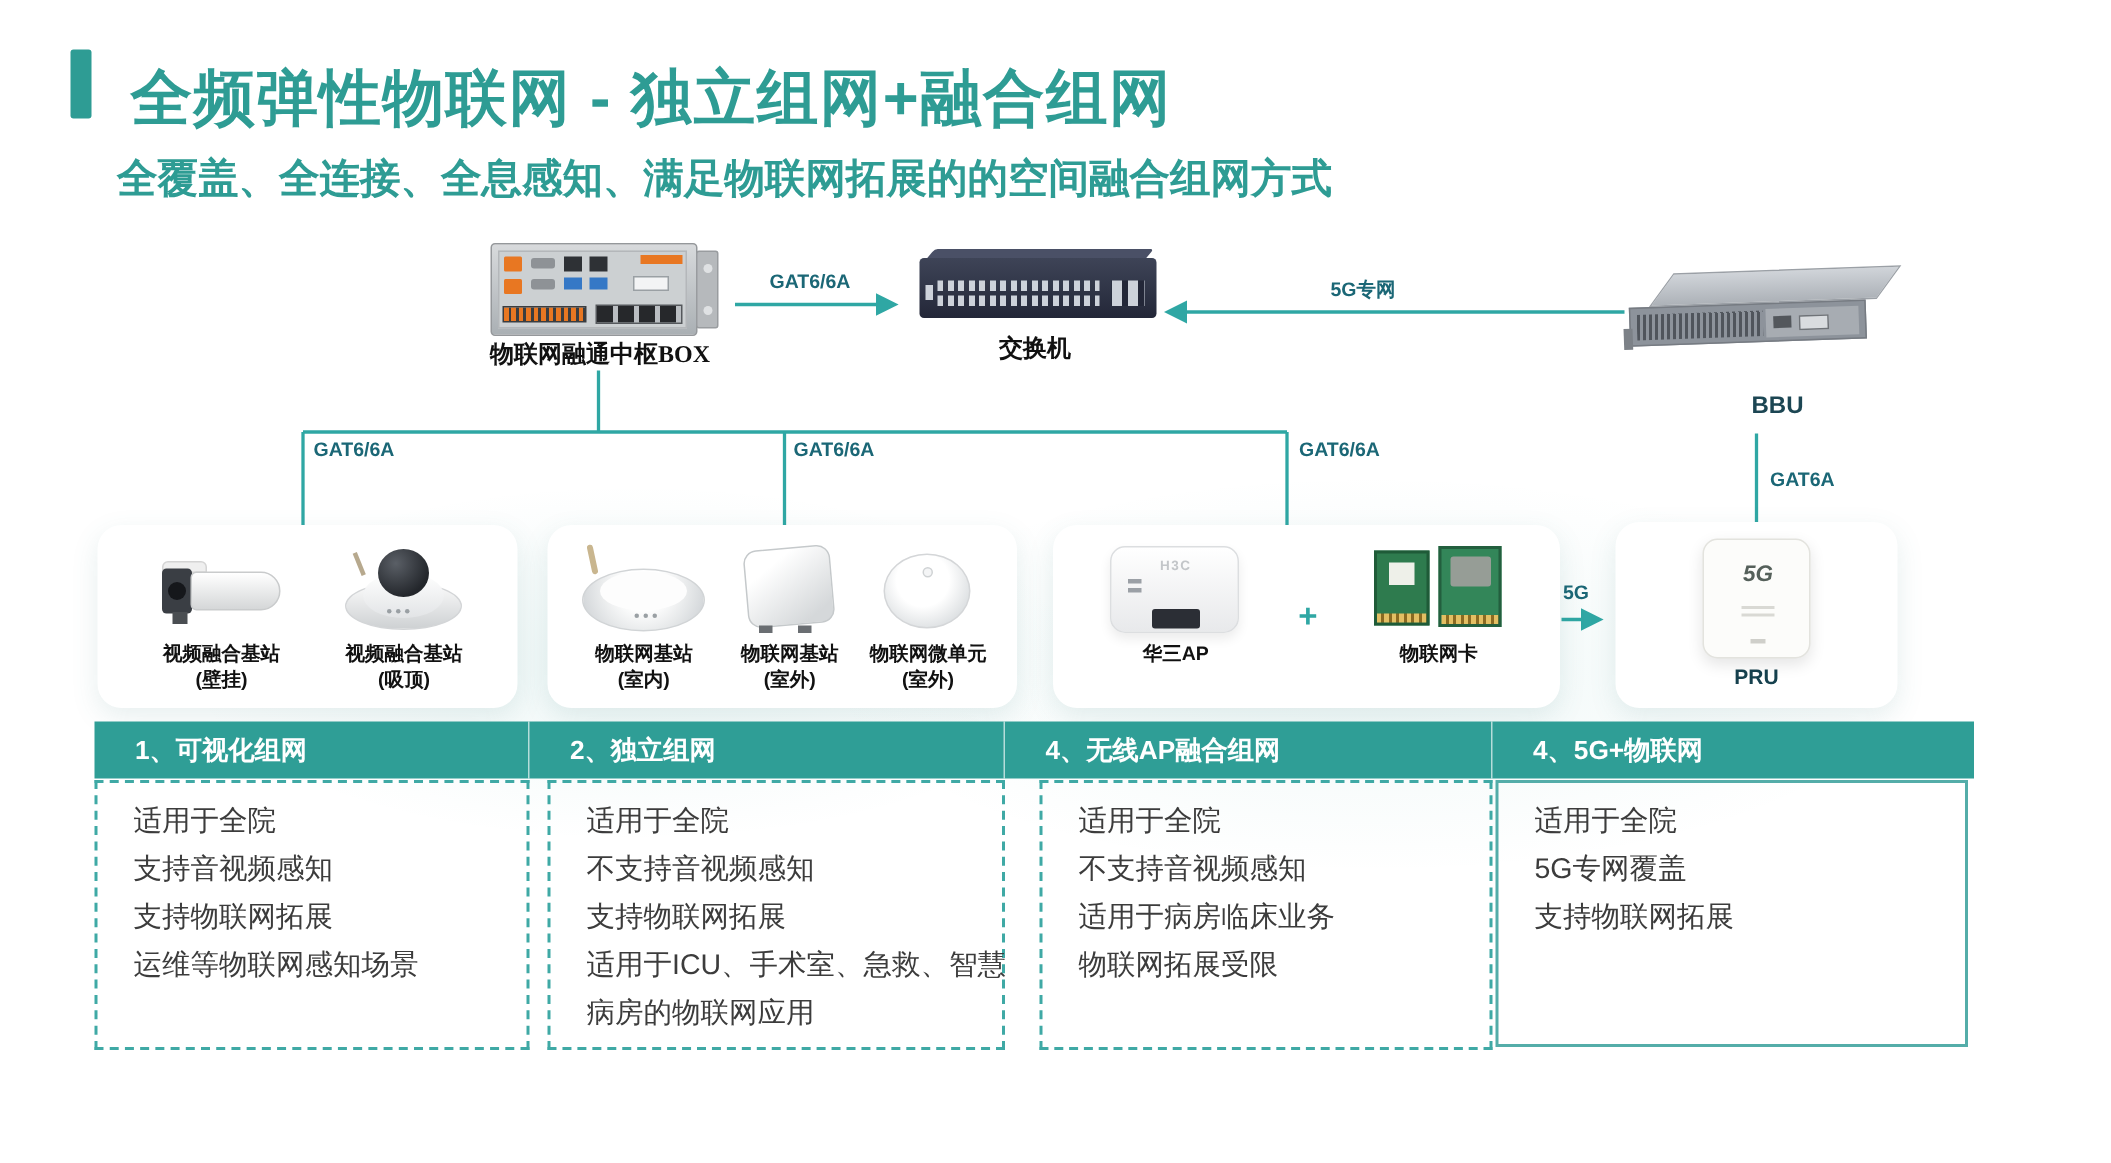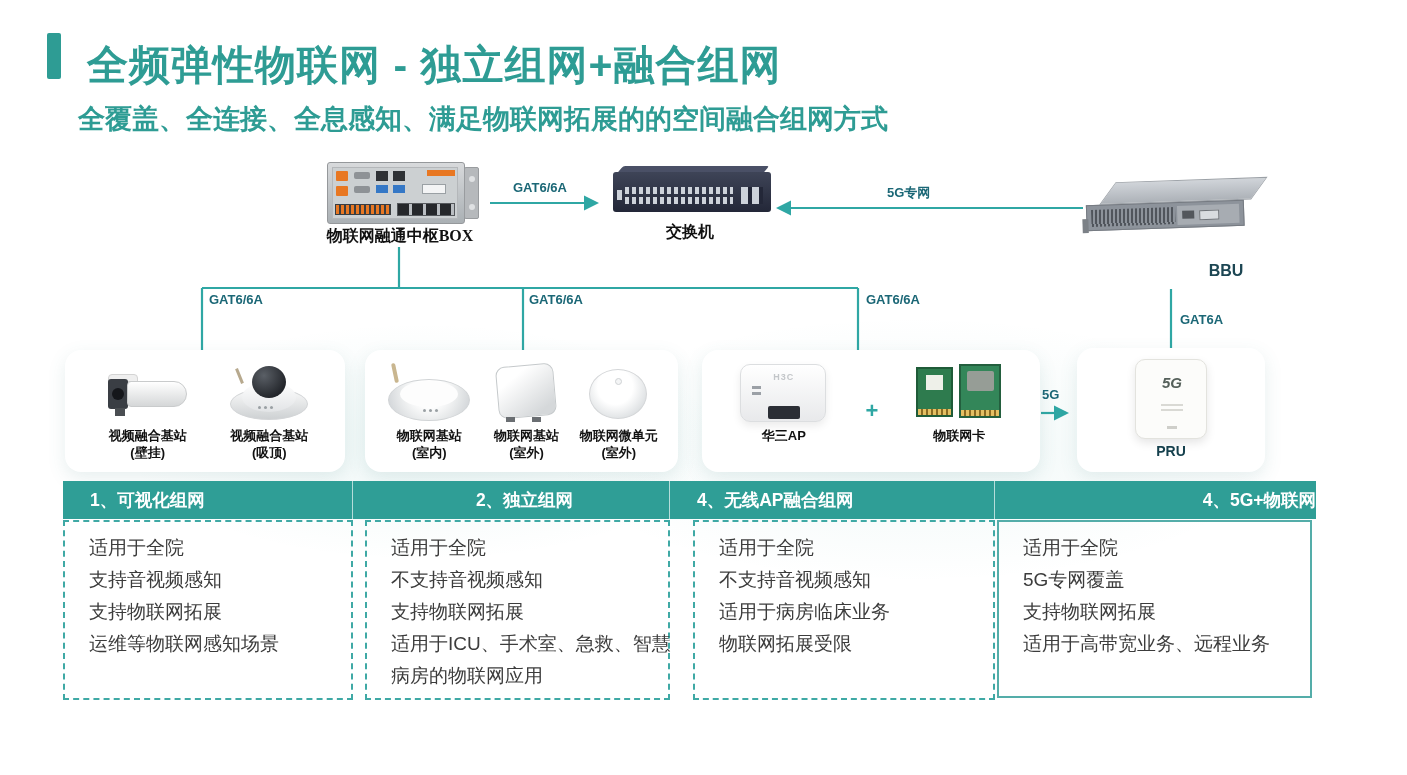--- a/index.html
+++ b/index.html
@@ -107,21 +107,21 @@
   .ic-m2::before { content:""; position:absolute; left:6px; top:5px; width:27px; height:20px; background:#969d96; border-radius:2px; }
   .ic-m2::after { content:""; position:absolute; left:0; bottom:0; width:100%; height:6px; background:repeating-linear-gradient(90deg,#e3bf63 0 3px,#8a6a21 3px 5px); }
   .pru { position:relative; width:72px; height:80px; border-radius:10px; background:#fcfcfa; border:1px solid #e3e3de; box-shadow:0 4px 10px rgba(0,0,0,0.10); }
   .pru-logo { position:absolute; left:0; top:14px; width:72px; text-align:center; font-size:15px; font-weight:bold; font-style:italic; color:#55605a; }
   .pru-l1,.pru-l2 { position:absolute; left:25px; width:22px; height:2px; background:#d9d9d4; }
   .pru-l1{ top:44px; } .pru-l2{ top:49px; }
   .pru-dash { position:absolute; left:31px; bottom:9px; width:10px; height:3px; background:#cfcfca; }
   
   .band { position:absolute; left:63px; top:481px; width:1253px; height:38px; display:flex; background:#2F9E96; }
   .band-cell { height:38px; line-height:38px; padding-left:27px; color:#fff; font-weight:bold; font-size:17.5px; border-right:1px solid rgba(255,255,255,0.65); }
-  .band-cell:last-child { border-right:none;text-align:right; }
+  .band-cell:last-child { border-right:none; }
   .fbox { position:absolute; top:520px; height:180px; border:2px dashed #3FA9A5; padding:10px 10px 0 24px; background:transparent; }
   .fbox.solid { border:2px solid #54ADA9; height:178px; }
   .fline { font-size:19px; color:#3c3c3c; line-height:32px; white-space:nowrap; }
 </style>
 </head>
 <body>
 
 <div class="stage">
 
   <div class="accent-bar"></div>
@@ -191,21 +191,21 @@
   <div style="position:absolute; left:1082px; top:176px;">
     <div class="bbu">
       <div class="bbu-top"></div>
       <div class="bbu-front">
         <div class="bbu-vents"></div>
           <div class="bbu-io"></div>
       </div>
       <div class="bbu-ear"></div>
     </div>
   </div>
-  <div class="node-label" style="left:1201px; top:262px; width:50px; font-size:16px; color:#1C4653;">BBU</div>
+  <div class="node-label" style="left:1160px; top:262px; width:50px; font-size:16px; color:#1C4653;">BBU</div>
 
   <div class="card" style="left:65px; top:350px; width:280px; height:122px;">
     <div class="dev-item">
       <div class="dev-gfx">
         <div class="cam-bullet">
           <div class="cb-hood"></div>
             <div class="cb-front"></div>
             <div class="cb-body"></div>
             <div class="cb-foot"></div>
         </div>
@@ -314,21 +314,21 @@
         </div>
       </div>
       <div class="dev-label pru-name">
         <span>PRU</span>
       </div>
     </div>
   </div>
 
   <div class="band">
     <div class="band-cell" style="width:290px;">1、可视化组网</div>
-    <div class="band-cell" style="width:317px;text-align:center;">2、独立组网</div>
+    <div class="band-cell" style="width:317px;">2、独立组网</div>
     <div class="band-cell" style="width:325px;">4、无线AP融合组网</div>
     <div class="band-cell" style="width:321px;">4、5G+物联网</div>
   </div>
 
   <div class="fbox" style="left:63px; width:290px;">
     <div class="fline">适用于全院</div>
     <div class="fline">支持音视频感知</div>
     <div class="fline">支持物联网拓展</div>
     <div class="fline">运维等物联网感知场景</div>
   </div>
@@ -342,16 +342,15 @@
   <div class="fbox" style="left:693px; width:302px;">
     <div class="fline">适用于全院</div>
     <div class="fline">不支持音视频感知</div>
     <div class="fline">适用于病房临床业务</div>
     <div class="fline">物联网拓展受限</div>
   </div>
   <div class="fbox solid" style="left:997px; width:315px;">
     <div class="fline">适用于全院</div>
     <div class="fline">5G专网覆盖</div>
     <div class="fline">支持物联网拓展</div>
-    <div class="fline">适用于高带宽业务、远程业务</div>
   </div>
 
 </div>
 
 </body></html>

